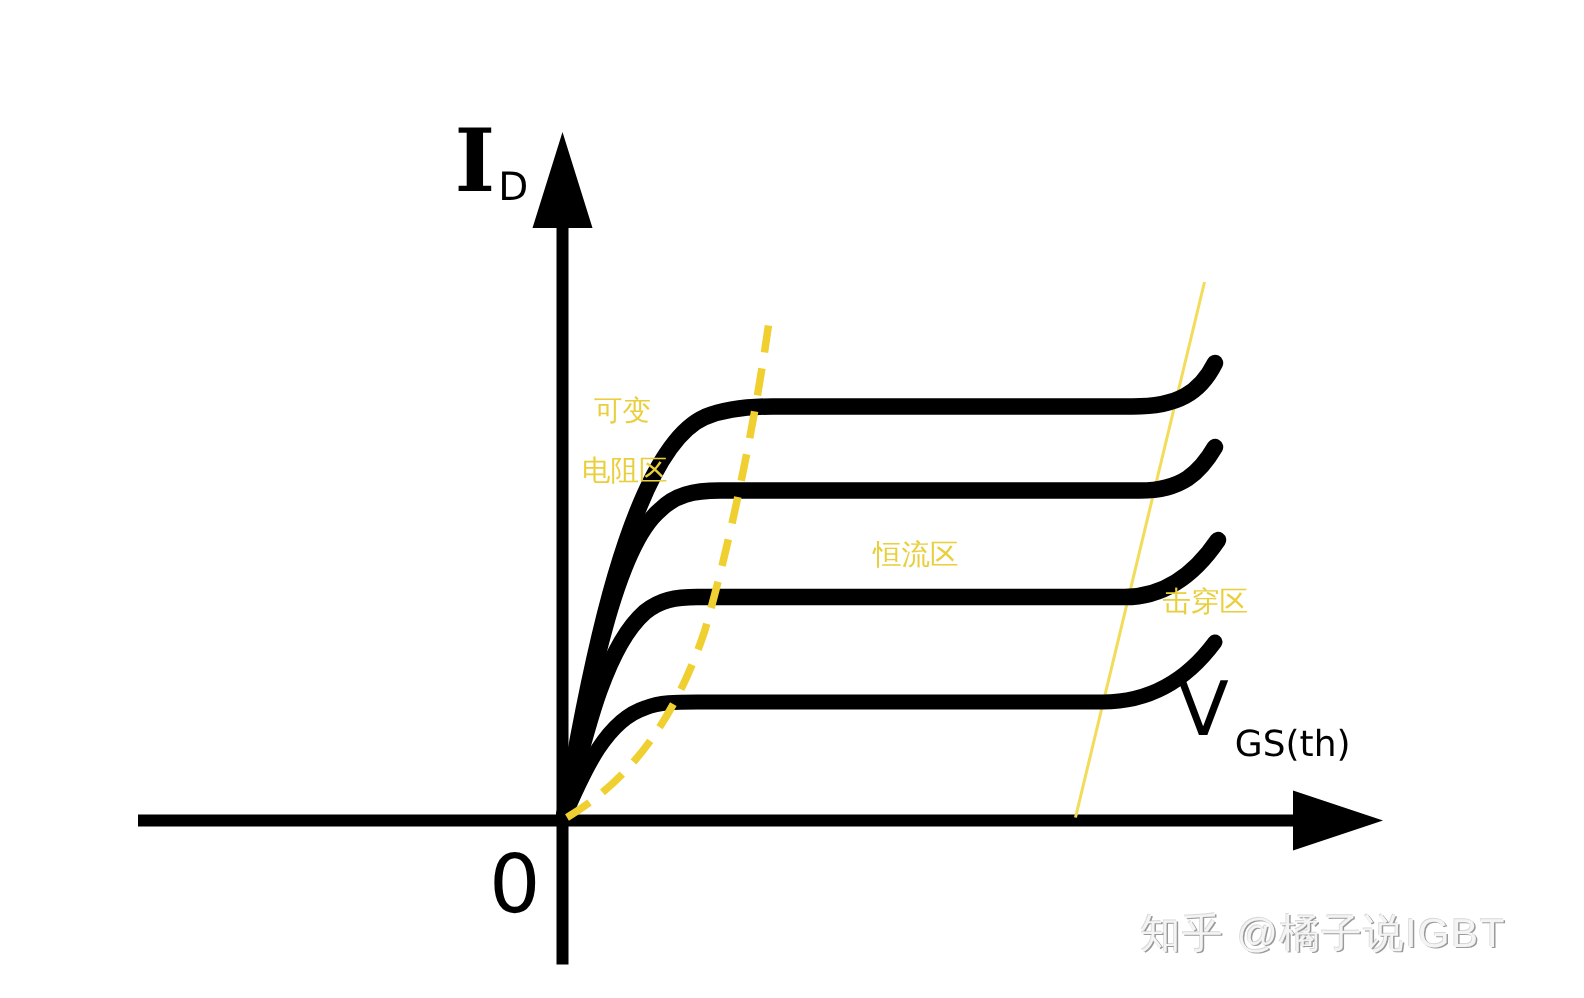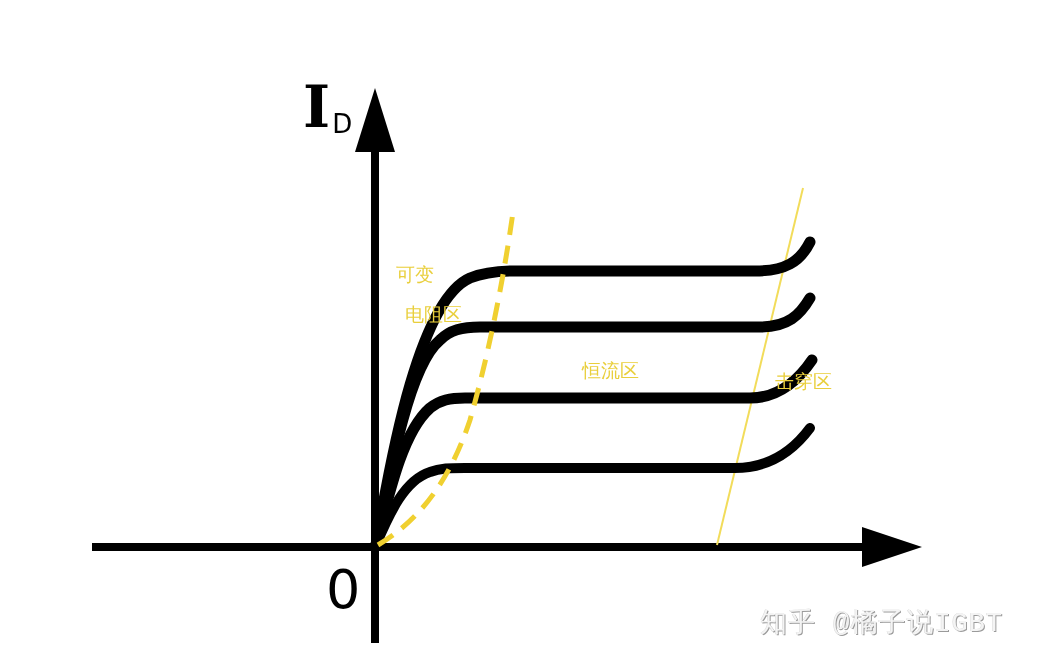--- a/index.html
+++ b/index.html
@@ -12,21 +12,21 @@
       font-family: "DejaVu Sans", "Liberation Sans", sans-serif;
     }
     svg.plot { position: absolute; left: 0; top: 0; }
     .lbl { position: absolute; color: #000; white-space: nowrap; line-height: 1; }
     .axis-main { font-family: "DejaVu Sans", sans-serif; }
     .region { position: absolute; color: #e9cf3c; font-size: 19px; white-space: nowrap; line-height: 1; font-family: Liberation Sans, sans-serif; }
     .watermark {
       position: absolute; left: 760px; top: 604px;
       font-size: 27px; color: #f4f4f4; white-space: nowrap;
       text-shadow: 1px 1px 0 #9a9a9a, -0.5px -0.5px 0 #d8d8d8;
-      font-family: Liberation Mono, monospace;
+      font-family: Liberation Sans, sans-serif;
       letter-spacing: 1px;
     }
   </style>
 </head>
 <body>
 
 <div class="canvas">
 
   <svg class="plot" width="1056" height="665" viewBox="0 0 1056 665">
     <defs></defs>
@@ -54,20 +54,23 @@
   </svg>
 
   <div class="lbl axis-main" style="left:303px; top:78px;">
     <span style="font-size:58px; font-family:'DejaVu Serif', serif; font-weight:bold;">I</span><span style="font-size:26px; position:relative; top:6px; margin-left:2px;">D</span>
   </div>
 
 
   <div class="lbl" style="left:326px; top:563px; font-size:54px;">0</div>
 
 
+  <div class="lbl" style="left:785px; top:448px;">
+    <span style="font-size:50px;">V</span><span style="font-size:24px; position:relative; top:14px; margin-left:4px;">GS(th)</span>
+  </div>
 
   <div class="region" style="left:396px; top:265px;">可变</div>
-  <div class="region" style="left:388px; top:305px;margin-left:17px;">电阻区</div>
+  <div class="region" style="left:388px; top:305px;">电阻区</div>
   <div class="region" style="left:582px; top:361px;">恒流区</div>
-  <div class="region" style="left:775px; top:372px;">击穿区</div>
+  <div class="region" style="left:775px; top:392px;">击穿区</div>
 
   <div class="watermark">知乎 @橘子说IGBT</div>
 </div>
 
 </body></html>

